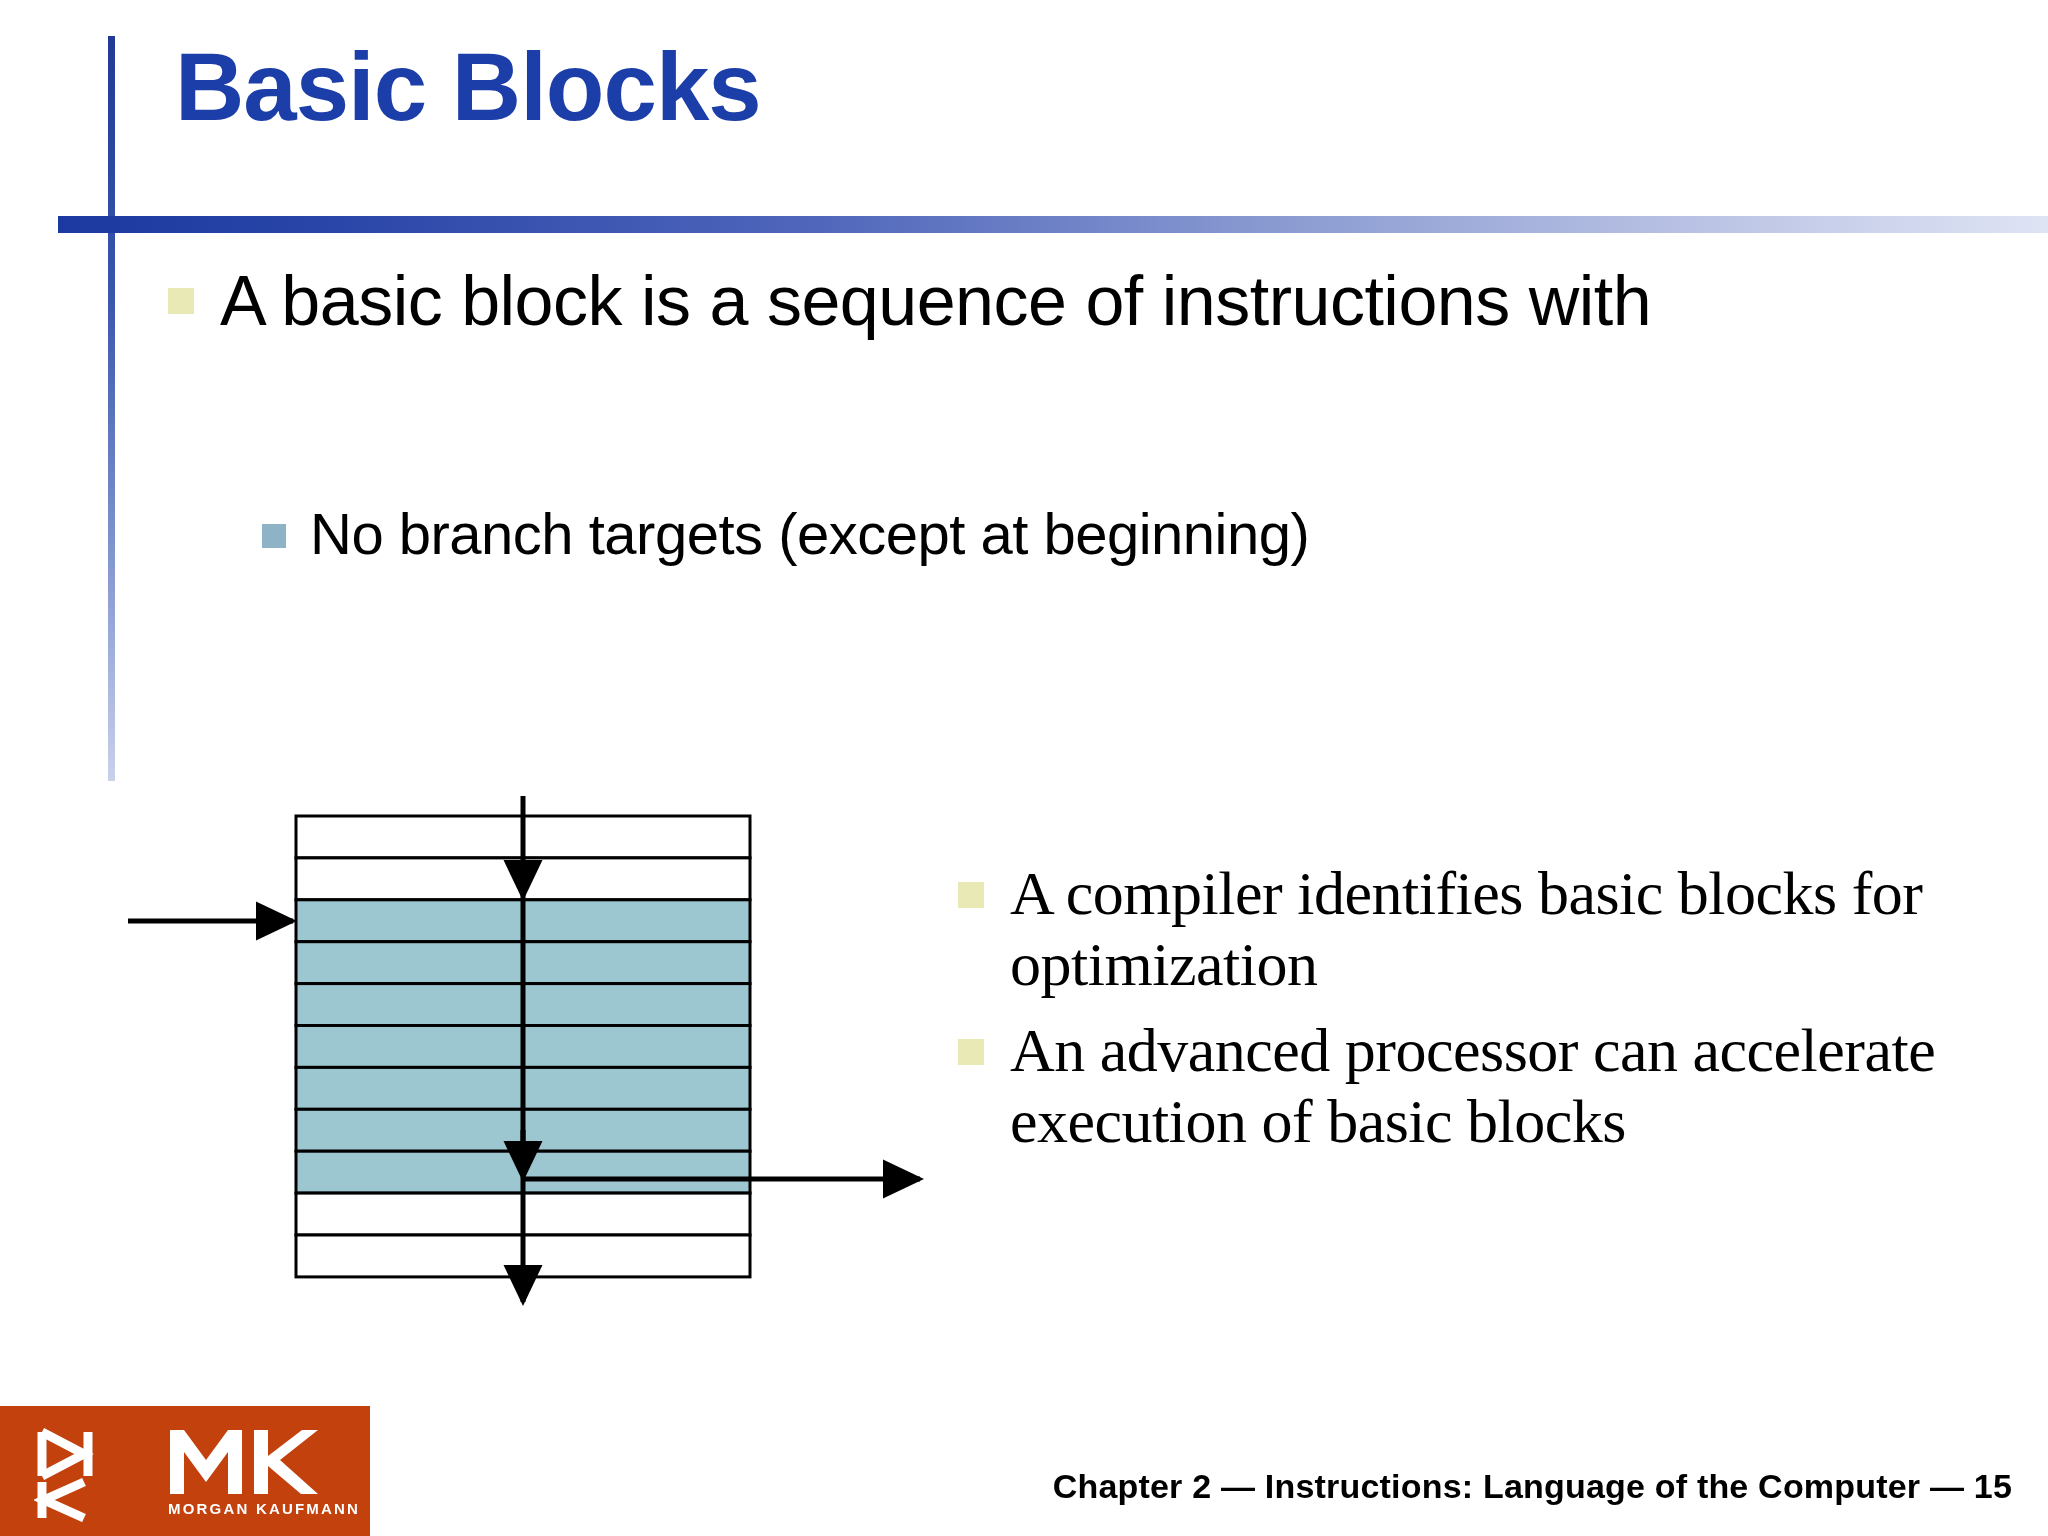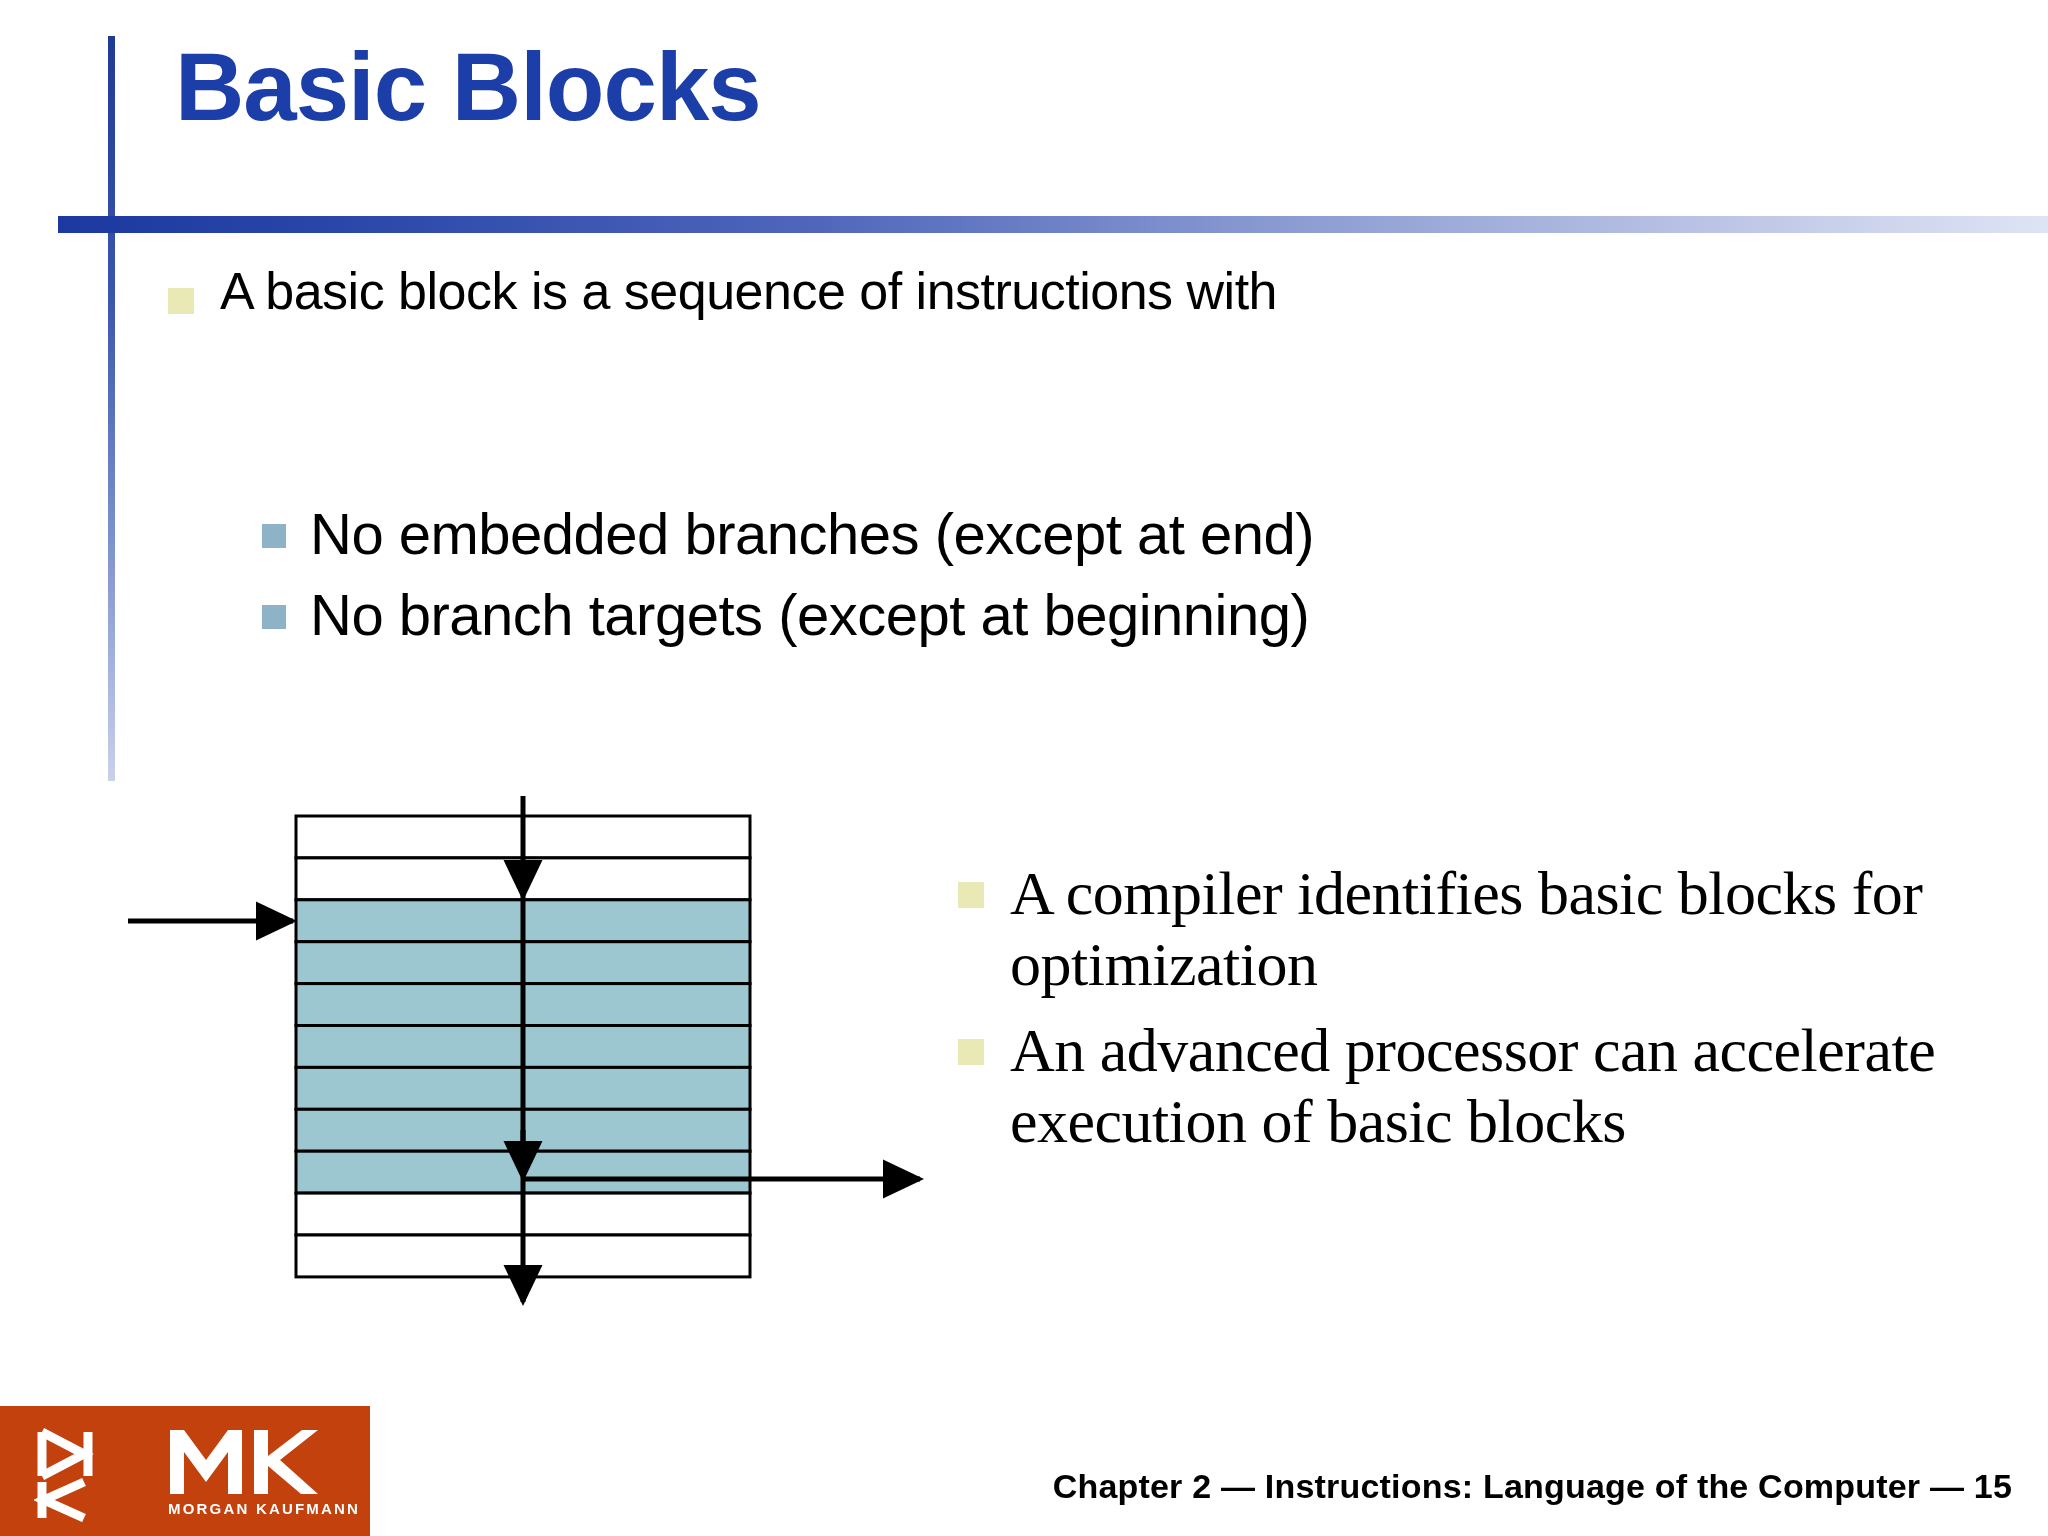--- a/index.html
+++ b/index.html
@@ -47,21 +47,21 @@
     background:#e9e9b6;
     margin-top:26px; margin-right:26px;
   }
   .sq2 {
     flex:0 0 auto;
     width:24px; height:24px;
     background:#8fb3c6;
     margin-top:24px; margin-right:24px;
   }
   .txt1 {
-    font-size:52px;
+    font-size:70px;
     color:#000;
     line-height:1.14;
     letter-spacing:-0.5px;
   }
   .txt2 {
     font-size:58px;
     color:#000;
     line-height:1.16;
     letter-spacing:-0.5px;
   }
@@ -147,24 +147,20 @@
   <div id="title">Basic Blocks</div>
 
   <div id="body-l1">
     <div class="bullet-row">
       <span class="sq1"></span>
       <span class="txt1">A basic block is a sequence of instructions with</span>
     </div>
   </div>
 
   <div id="sub-list">
-    <div class="bullet-row">
-      <span class="sq2"></span>
-      <span class="txt2">No embedded branches (except at end)</span>
-    </div>
     <div class="bullet-row">
       <span class="sq2"></span>
       <span class="txt2">No branch targets (except at beginning)</span>
     </div>
   </div>
 
   <div id="diagram">
     <svg width="820" height="520" viewBox="0 0 820 520" xmlns="http://www.w3.org/2000/svg">
       <defs>
         <marker id="ah" markerWidth="9" markerHeight="9" refX="7.4" refY="4.5" orient="auto" markerUnits="strokeWidth">

